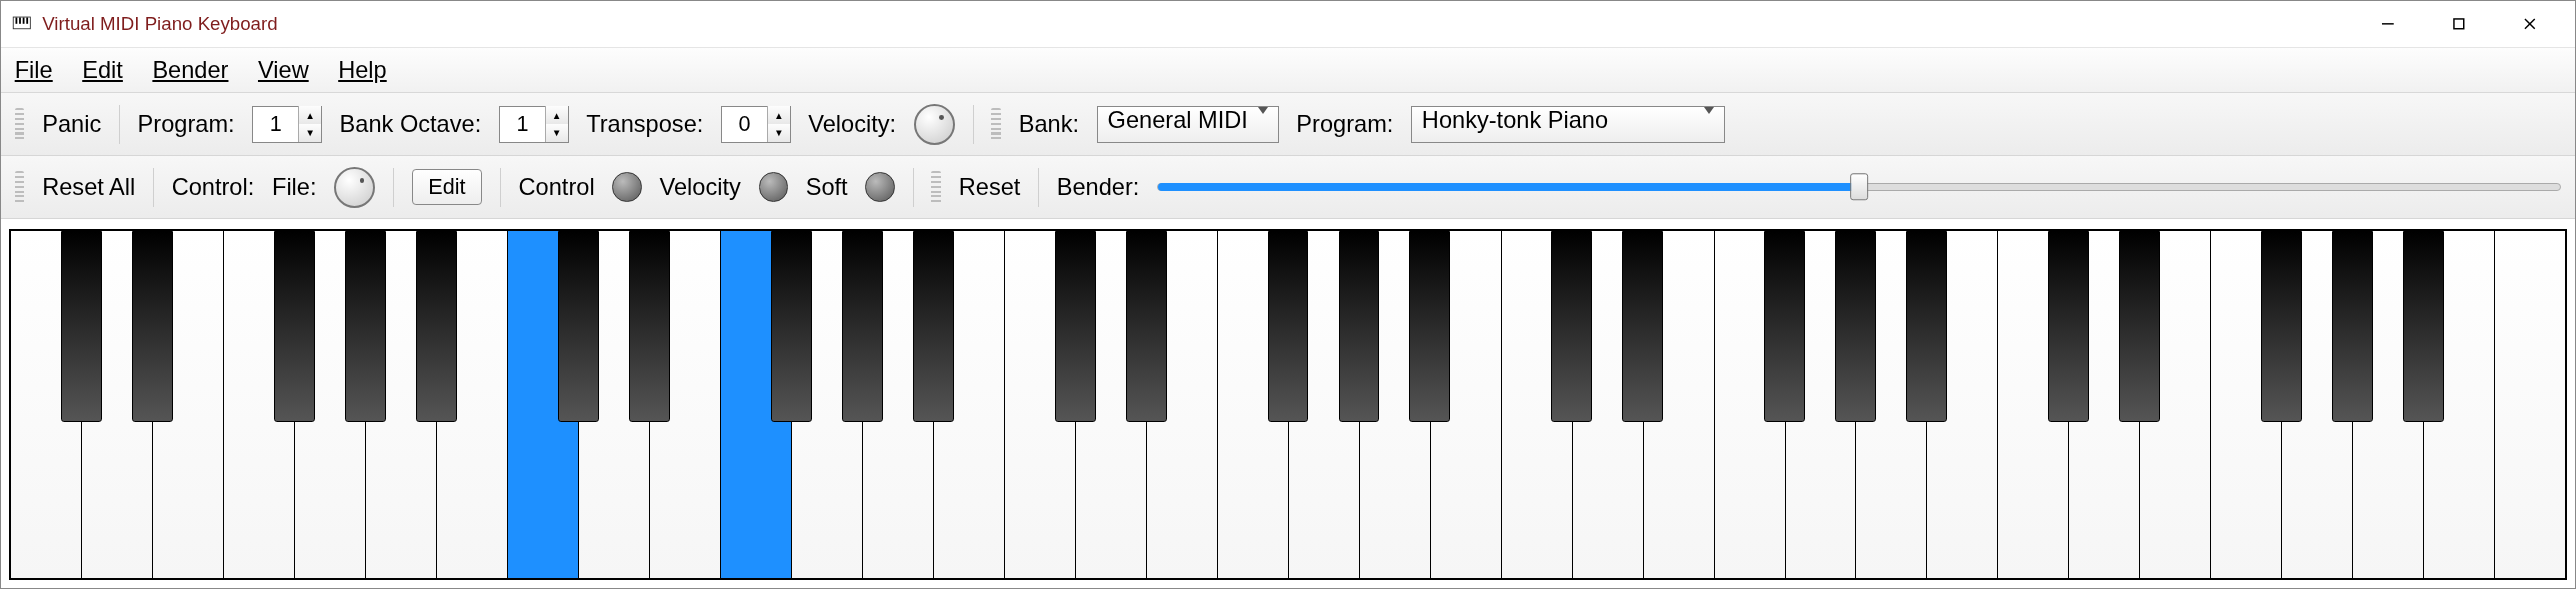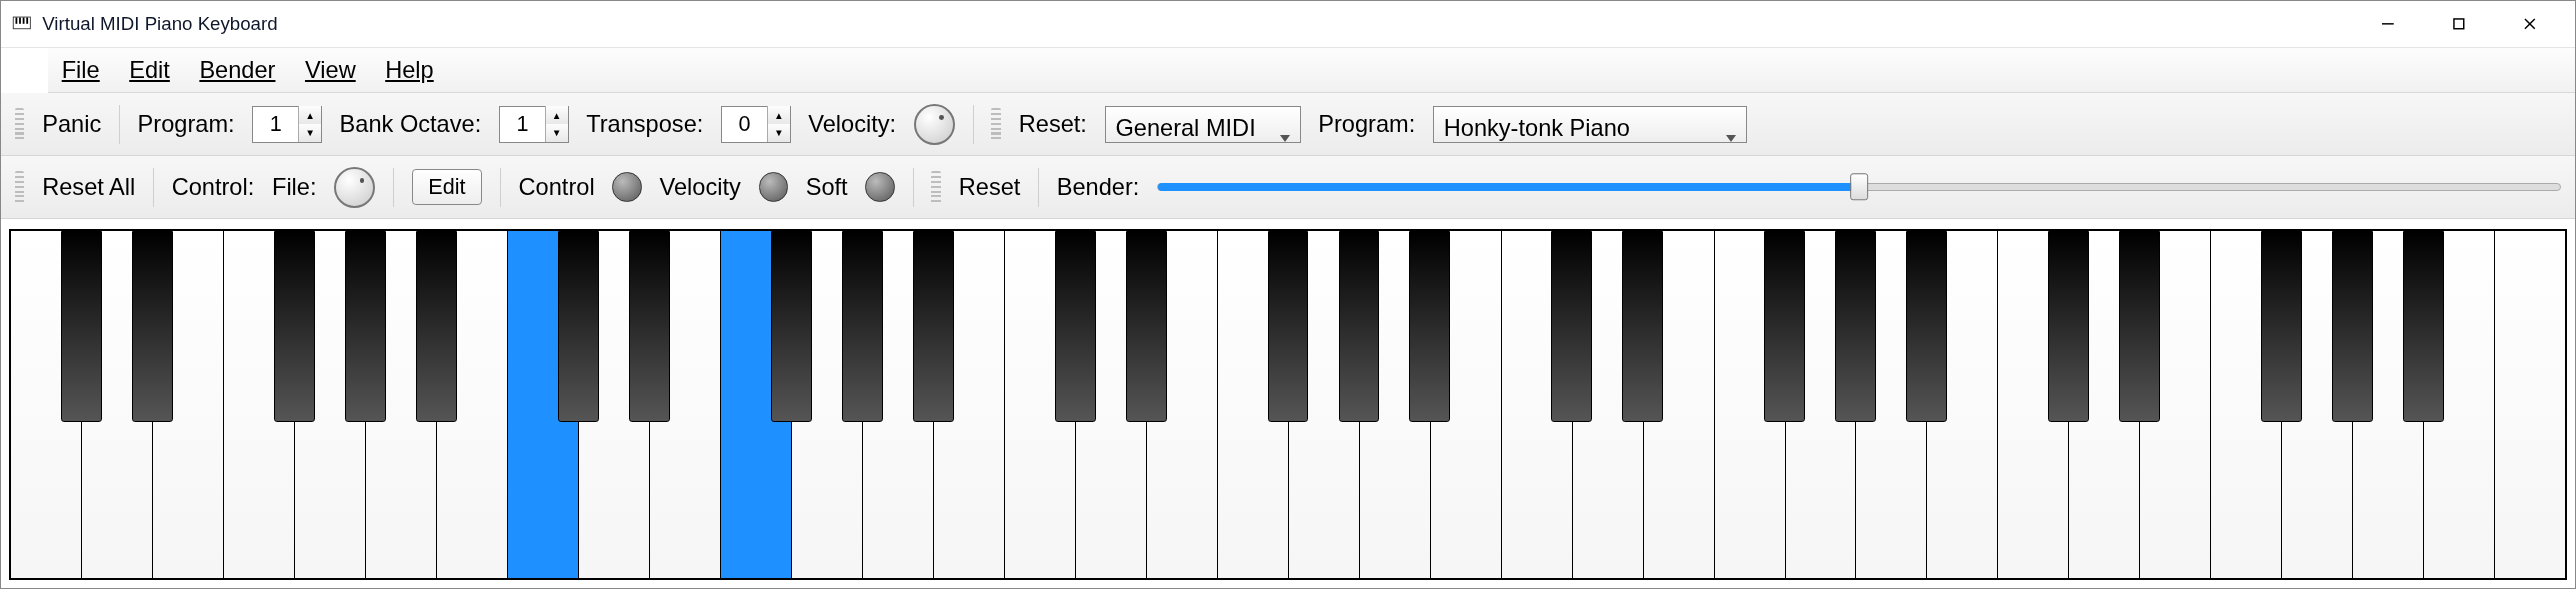--- a/index.html
+++ b/index.html
@@ -1,37 +1,37 @@
 <!DOCTYPE html>
 <html><head>
 <meta charset="utf-8">
 <style>
 * { box-sizing: border-box; margin: 0; padding: 0; font-family: "Segoe UI", Tahoma, sans-serif; }
 body { background: #fff; overflow: hidden; }
 .window { width: 2576px; height: 589px; border: 1px solid #888; display: flex; flex-direction: column; background: #fff; }
 .titlebar { height: 47px; display: flex; align-items: center; padding: 0 9.8px; background: #fff; border-bottom: 1px solid #e5e5e5; }
 .titlebar-icon { width: 21.6px; height: 21.6px; margin-right: 9.8px; display: flex; align-items: center; justify-content: center; }
-.titlebar-title { font-size: 18.7px; color: #0f172a; flex: 1; }
+.titlebar-title { font-size: 18.7px; color: #7f1d1d; flex: 1; }
 .titlebar-controls { display: flex; gap: 0; }
 .titlebar-btn { width: 71px; height: 47px; display: flex; align-items: center; justify-content: center; cursor: pointer; }
 .titlebar-btn svg { width: 15.7px; height: 15.7px; }
-.menubar { height: 45px; display: flex; align-items: center; padding: 0 13.7px; gap: 29.5px; background: linear-gradient(#fdfdfd,#f1f1f1); border-bottom: 1px solid #d8d8d8; margin-left: 47px; }
+.menubar { height: 45px; display: flex; align-items: center; padding: 0 13.7px; gap: 29.5px; background: linear-gradient(#fdfdfd,#f1f1f1); border-bottom: 1px solid #d8d8d8; }
 .menu-item { font-size: 23.6px; color: #000; cursor: pointer; }
 .menu-item .ul { text-decoration: underline; }
 .toolbar { height: 63px; display: flex; align-items: center; padding: 0 13.7px; gap: 17.7px; background: linear-gradient(#f7f7f7,#ececec); border-bottom: 1px solid #d6d6d6; font-size: 23.6px; color: #000; }
 .grip { width: 9.8px; height: 33px; background: repeating-linear-gradient(#bdbdbd 0,#bdbdbd 2px,transparent 2px,transparent 4.9px); border-radius: 2px; }
 .sep { width: 1px; height: 39px; background: #cfcfcf; }
 .label { white-space: nowrap; text-align: right; }
 .spinbox { display: flex; align-items: center; border: 1px solid #888; background: #fff; height: 37px; }
 .spinbox input { border: none; width: 45px; text-align: center; font-size: 21.6px; outline: none; background: transparent; }
 .spinbox .spin { display: flex; flex-direction: column; border-left: 1px solid #aaa; }
 .spinbox .spin div { width: 21.6px; height: 17.7px; display: flex; align-items: center; justify-content: center; font-size: 9.8px; background: linear-gradient(#fdfdfd,#e8e8e8); cursor: pointer; }
 .knob { width: 41px; height: 41px; border-radius: 50%; background: radial-gradient(circle at 35% 30%,#fff,#c9c9c9); border: 2px solid #777; position: relative; }
 .knob::after { content: ""; position: absolute; width: 4.9px; height: 4.9px; background: #555; border-radius: 50%; top: 9.8px; right: 8.8px; }
-.combo { display: flex; align-items: flex-end; border: 1px solid #888; background: linear-gradient(#fff,#eee); height: 37px; padding: 0 9.8px; gap: 24px; cursor: pointer; }
+.combo { display: flex; align-items: flex-start; border: 1px solid #888; background: linear-gradient(#fff,#eee); height: 37px; padding: 0 9.8px; gap: 10px; cursor: pointer; }
 .combo .caret { width: 0; height: 0; border-left: 5.9px solid transparent; border-right: 5.9px solid transparent; border-top: 7.9px solid #555; }
 .btn { border: 1px solid #888; background: linear-gradient(#fff,#eee); padding: 3.9px 15.7px; font-size: 21.6px; cursor: pointer; border-radius: 3.9px; }
 .led { width: 29.5px; height: 29.5px; border-radius: 50%; background: radial-gradient(circle at 35% 30%,#bbb,#555); border: 1px solid #333; }
 .slider-wrap { display: flex; align-items: center; flex: 1; }
 .slider-track { height: 7.9px; background: #ddd; border: 1px solid #aaa; border-radius: 3.9px; position: relative; flex: 1; }
 .slider-fill { position: absolute; left: 0; top: -1px; bottom: -1px; width: 50%; background: #1e90ff; border-radius: 3.9px 0 0 3.9px; }
 .slider-thumb { position: absolute; left: 50%; top: 50%; transform: translate(-50%,-50%); width: 17.7px; height: 27.5px; background: linear-gradient(#fff,#ddd); border: 1px solid #777; border-radius: 2.9px; }
 .piano { flex: 1; position: relative; padding: 9.8px 7.9px 7.9px 7.9px; background: #fff; }
 .keys { position: relative; height: 100%; border: 2px solid #000; }
 .white-keys { display: flex; height: 100%; }
@@ -110,21 +110,21 @@
       <input value="0" style="">
       <div class="spin">
           <div>▲</div>
           <div>▼</div>
         </div>
     </div>
     <div class="label">Velocity:</div>
     <div class="knob"></div>
     <div class="sep"></div>
     <div class="grip"></div>
-    <div class="label">Reset:</div>
+    <div class="label">Bank:</div>
     <div class="combo">
       <span>General MIDI</span>
       <div class="caret"></div>
     </div>
     <div class="label">Program:</div>
     <div class="combo" style="min-width:314px;justify-content:space-between">
       <span>Honky-tonk Piano</span>
       <div class="caret"></div>
     </div>
   </div>

